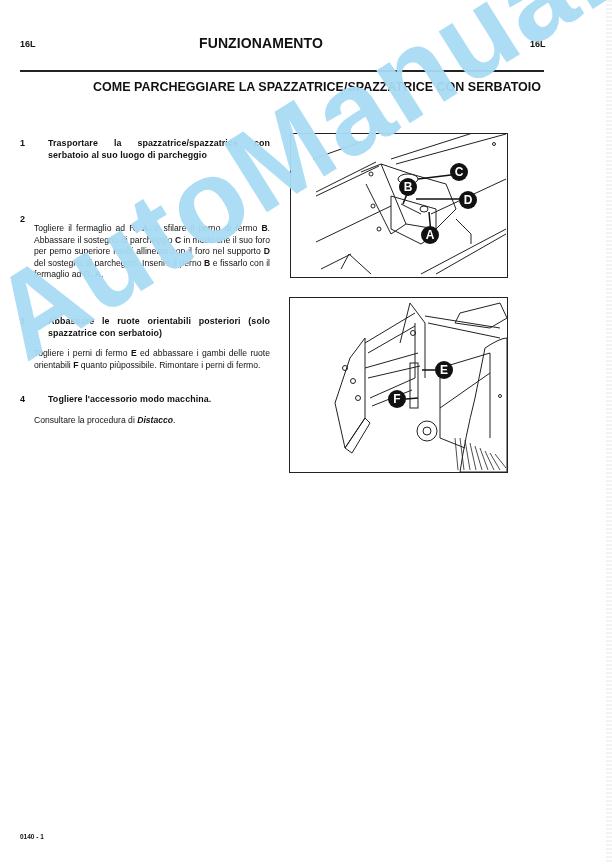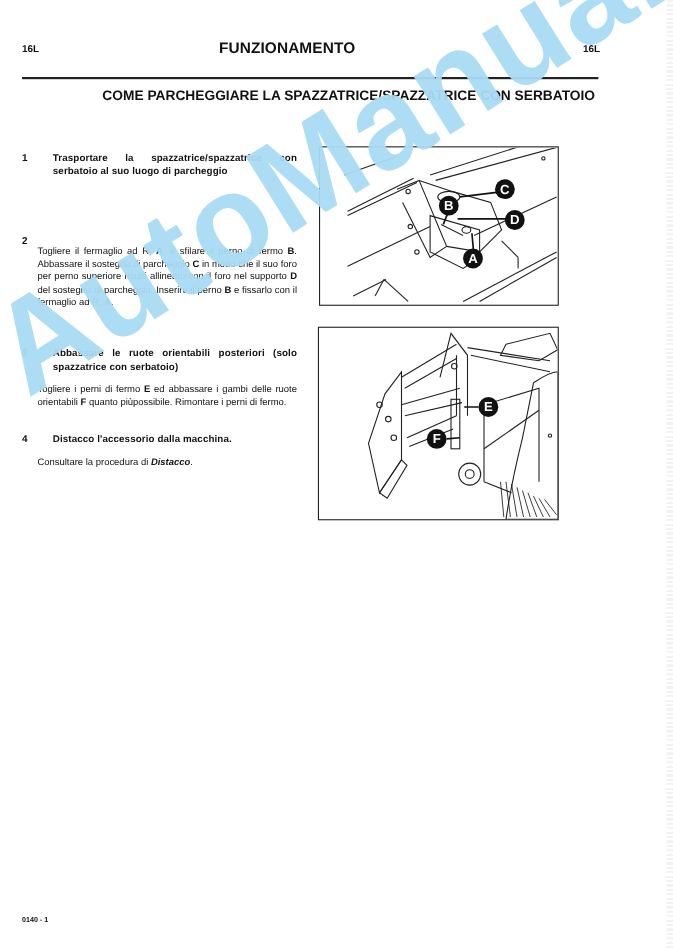--- a/index.html
+++ b/index.html
@@ -55,21 +55,21 @@
 </div>
 
 <div class="abs step" style="top:316px;">
   <span class="num">3</span>
   <div class="head">Abbassare le ruote orientabili posteriori (solo spazzatrice con serbatoio)</div>
   <div class="body"><span>Togliere i perni di fermo </span><b>E</b><span> ed abbassare i gambi delle ruote orientabili </span><b>F</b><span> quanto piùpossibile. Rimontare i perni di fermo.</span></div>
 </div>
 
 <div class="abs step" style="top:394px;">
   <span class="num">4</span>
-  <div class="head">Distacco l'accessorio dalla macchina.</div>
+  <div class="head">Togliere l'accessorio modo macchina.</div>
   <div class="body"><span>Consultare la procedura di </span><i>Distacco</i><span>.</span></div>
 </div>
 
 <div class="abs figure" style="left:290px; top:133px; width:216px; height:143px;">
   <svg width="216" height="143" viewBox="0 0 216 143">
     <g stroke="#222" stroke-width="1" fill="none">
       <line x1="22" y1="25" x2="70" y2="8"></line>
       <line x1="25" y1="58" x2="85" y2="28"></line>
       <line x1="25" y1="62" x2="88" y2="32"></line>
       <line x1="25" y1="108" x2="100" y2="72"></line>

